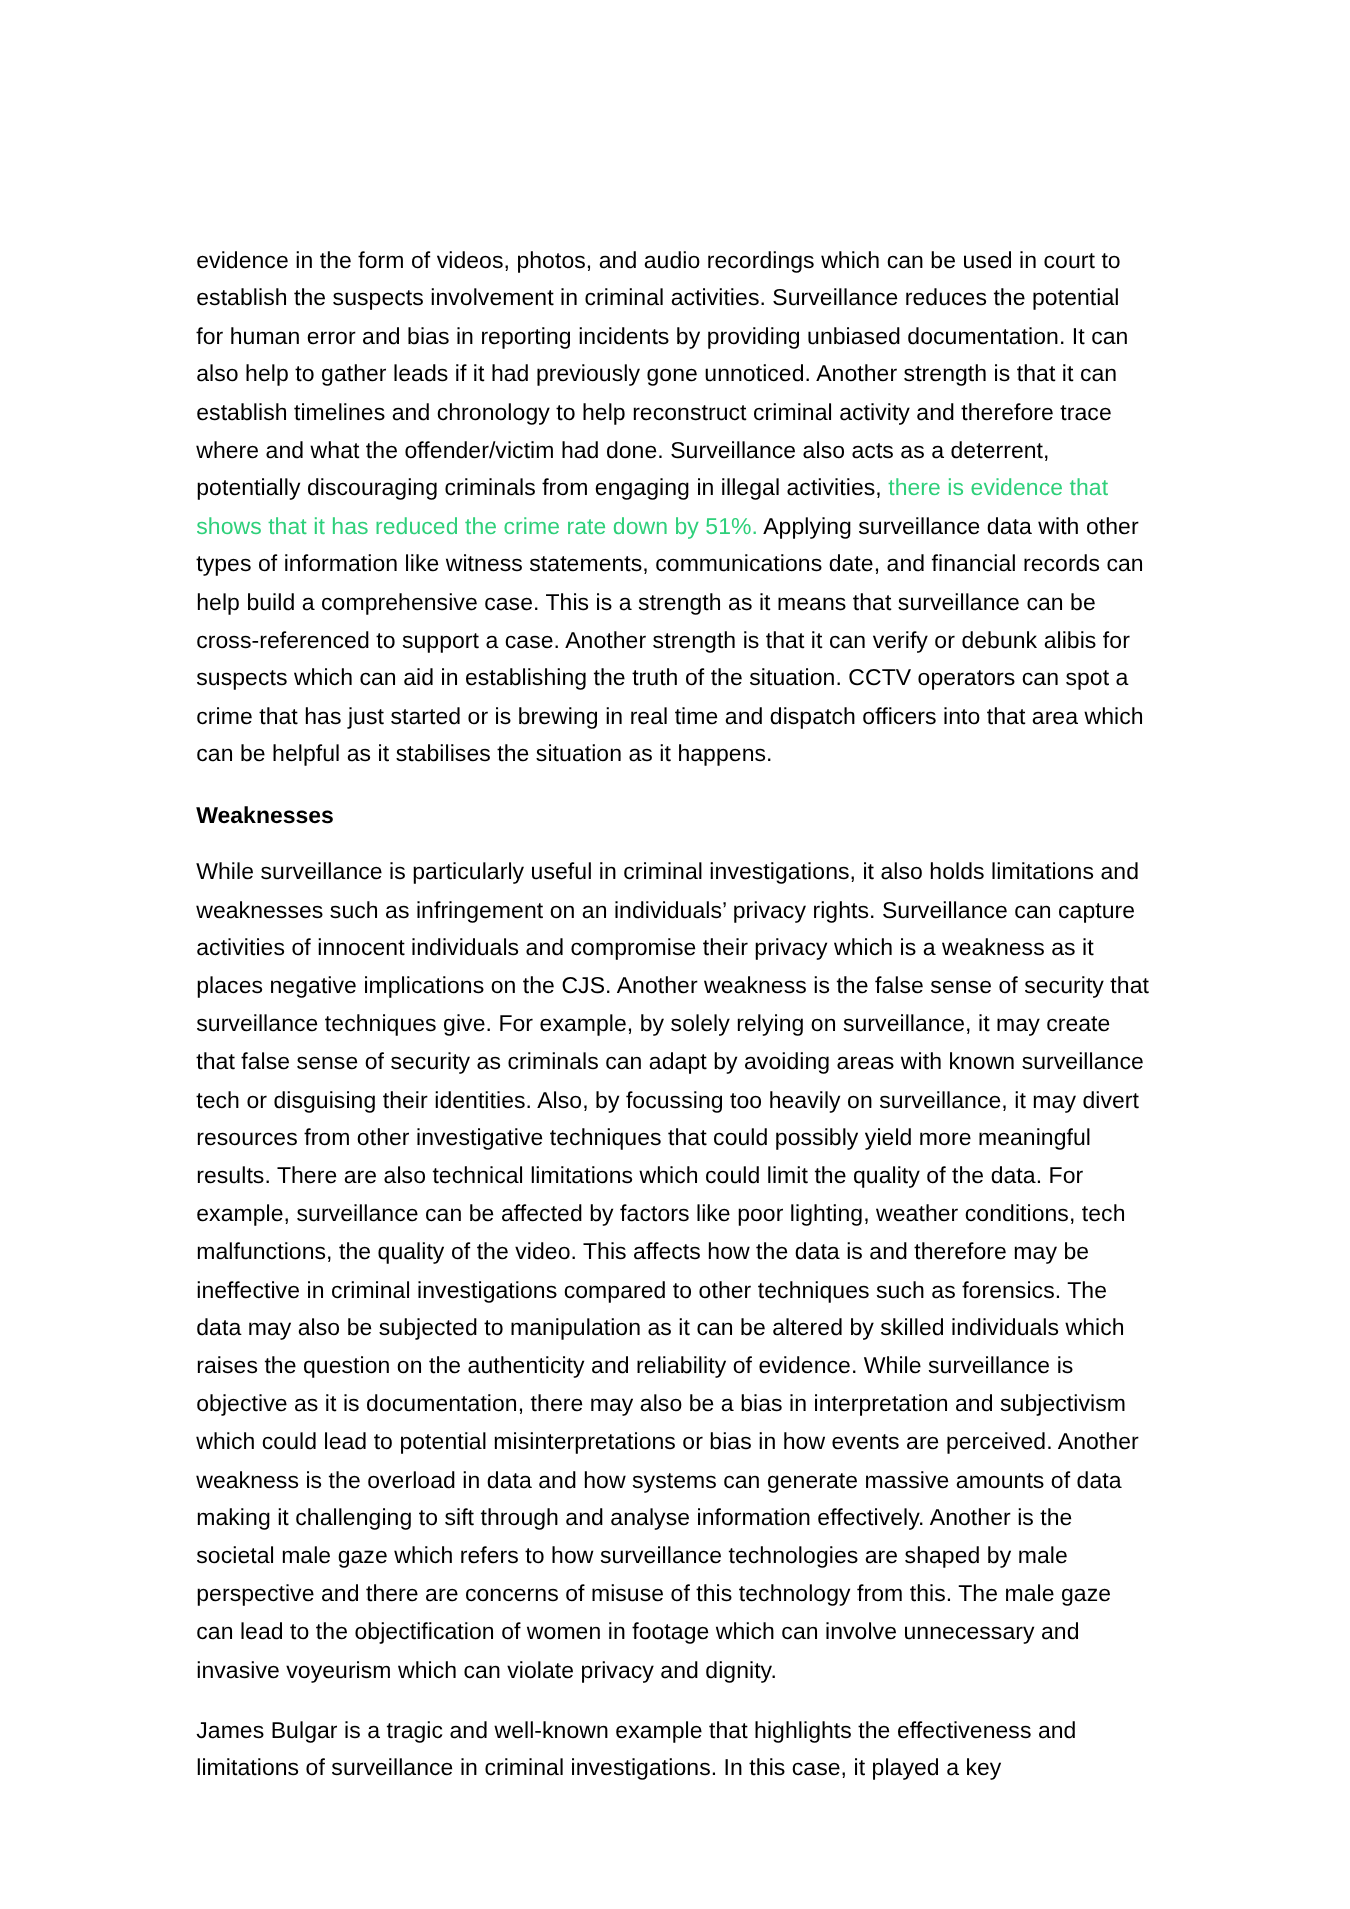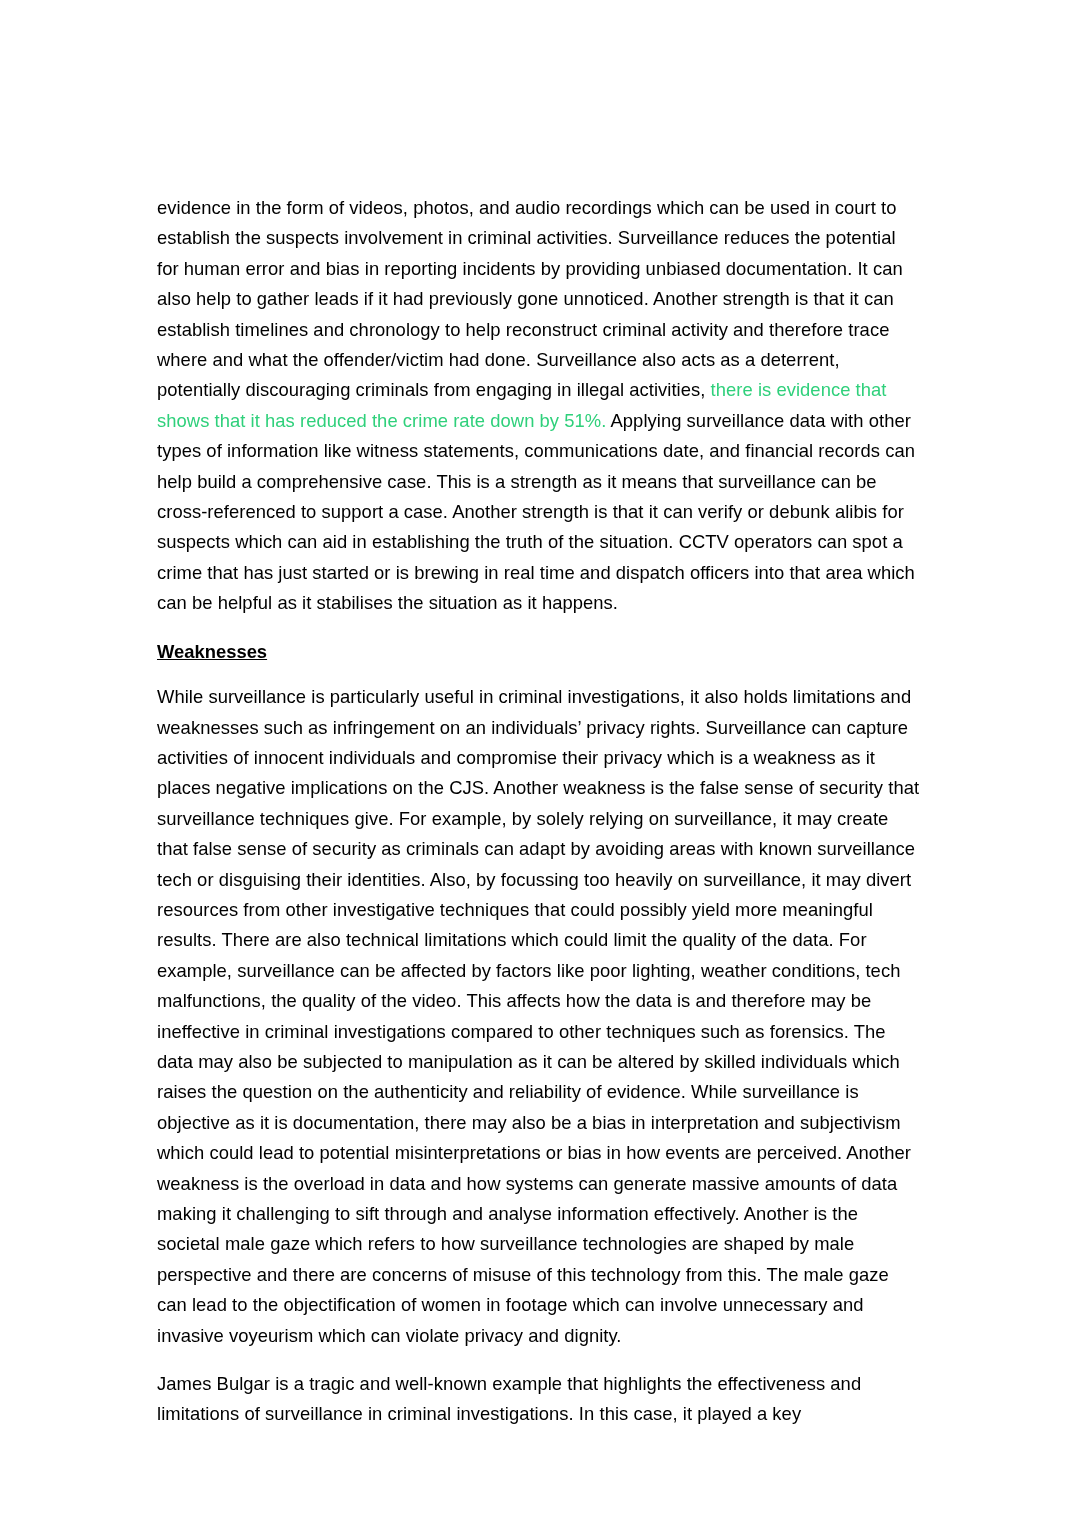--- a/index.html
+++ b/index.html
@@ -33,21 +33,20 @@
     letter-spacing: 0.05px;
   }
   p.para:last-child {
     margin-bottom: 0;
   }
   .heading {
     margin: 0 0 15px 0;
     font-size: 18.4px;
     line-height: 30.4px;
     font-weight: bold;
-    text-decoration: underline;
     color: #000000;
   }
   .highlight-green {
     color: #2fd07b;
   }
 </style>
 </head>
 <body>
 
 <div class="page">

